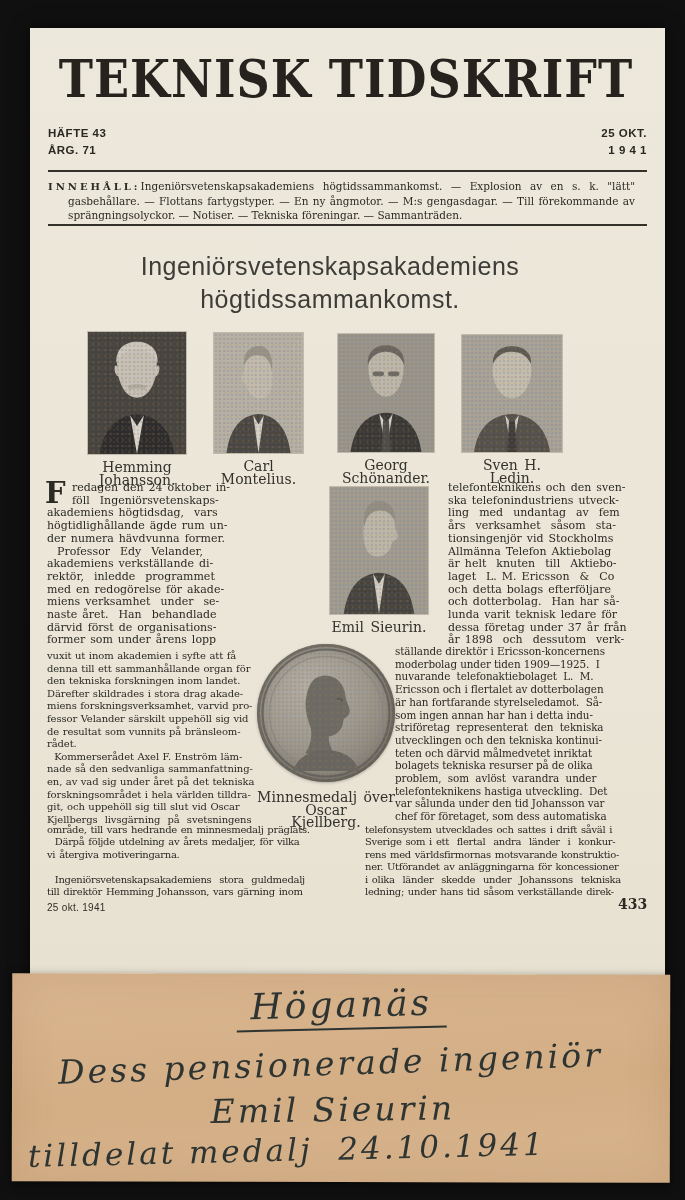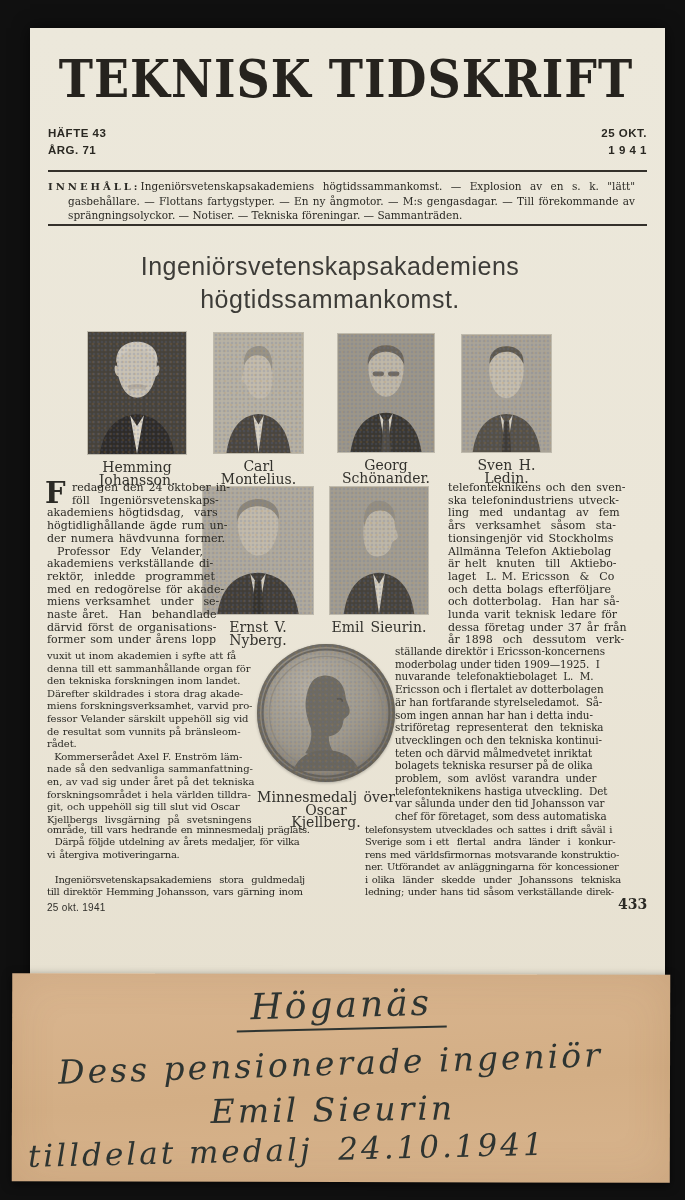--- a/index.html
+++ b/index.html
@@ -147,47 +147,34 @@
           <rect x="36" y="40" width="12" height="5" rx="2.5" fill="#55504a" opacity=".75"></rect>
           <rect x="52" y="40" width="12" height="5" rx="2.5" fill="#55504a" opacity=".75"></rect>
           <path d="M13 126 C17 97 32 85 50 84 C68 85 83 97 87 126 Z" fill="#3a3731"></path>
           <path d="M43 85 L50 126 L57 85 L50 96 Z" fill="#d8d2c4"></path>
           <path d="M47 92 L53 92 L55 126 L45 126 Z" fill="#4e4a43"></path>
         </svg>
       </div>
       <figcaption class="caption">Georg Schönander.</figcaption>
     </figure>
 
-    <figure class="fig" style="left:432px;top:307px;width:89px;margin:0">
+    <figure class="fig" style="left:432px;top:307px;width:100px;margin:0">
       <div class="ph" style="height:117px">
         <svg viewBox="0 0 100 126" preserveAspectRatio="none">
           <rect width="100" height="126" fill="#aaa497"></rect>
           <path d="M50 14 C64 14 71 26 69 43 C67 57 60 68 50 68 C40 68 33 57 31 43 C29 26 36 14 50 14 Z" fill="#c6bead"></path>
           <path d="M50 12 C62 12 70 19 69 31 C65 22 58 18 50 18 C42 18 35 22 31 31 C30 19 38 12 50 12 Z" fill="#5e594f"></path>
           <path d="M12 126 C16 97 32 86 50 85 C68 86 84 97 88 126 Z" fill="#555047"></path>
           <path d="M43 86 L50 126 L57 86 L50 97 Z" fill="#d8d2c4"></path>
           <path d="M47 93 L53 93 L55 126 L45 126 Z" fill="#3f3b35"></path>
         </svg>
       </div>
       <figcaption class="caption">Sven H. Ledin.</figcaption>
     </figure>
 
-    <figure class="fig" style="left:173px;top:459px;width:110px;margin:0">
-      <div class="ph" style="height:127px">
-        <svg viewBox="0 0 100 126" preserveAspectRatio="none">
-          <rect width="100" height="126" fill="#b0aa9d"></rect>
-          <path d="M50 14 C63 14 70 26 68 43 C66 57 60 68 50 68 C40 68 34 57 32 43 C30 26 37 14 50 14 Z" fill="#c3bbab"></path>
-          <path d="M50 12 C62 12 70 20 69 32 C65 23 58 19 50 19 C42 19 34 23 31 34 C29 20 38 12 50 12 Z" fill="#8d877a"></path>
-          <path d="M13 126 C17 97 32 86 50 85 C68 86 83 97 87 126 Z" fill="#413d37"></path>
-          <path d="M43 86 L50 126 L57 86 L50 97 Z" fill="#d6d0c2"></path>
-          <path d="M47 93 L53 93 L55 126 L45 126 Z" fill="#35322c"></path>
-        </svg>
-      </div>
-      <figcaption class="caption">Ernst V. Nyberg.</figcaption>
-    </figure>
 
     <figure class="fig" style="left:300px;top:459px;width:98px;margin:0">
       <div class="ph" style="height:127px">
         <svg viewBox="0 0 100 126" preserveAspectRatio="none">
           <rect width="100" height="126" fill="#a39d90"></rect>
           <path d="M46 16 C58 14 66 24 66 36 C66 42 70 46 69 50 C68 53 64 53 63 56 C62 63 57 68 49 69 C39 70 34 60 34 46 C34 28 38 18 46 16 Z" fill="#bfb7a7"></path>
           <path d="M46 14 C58 12 68 20 66 34 C62 24 54 22 46 24 C40 26 36 32 35 40 C33 26 38 16 46 14 Z" fill="#958f82"></path>
           <path d="M14 126 C18 98 32 86 50 85 C68 86 82 98 86 126 Z" fill="#46423b"></path>
           <path d="M44 86 L50 126 L56 86 L50 96 Z" fill="#d6d0c2"></path>
         </svg>

